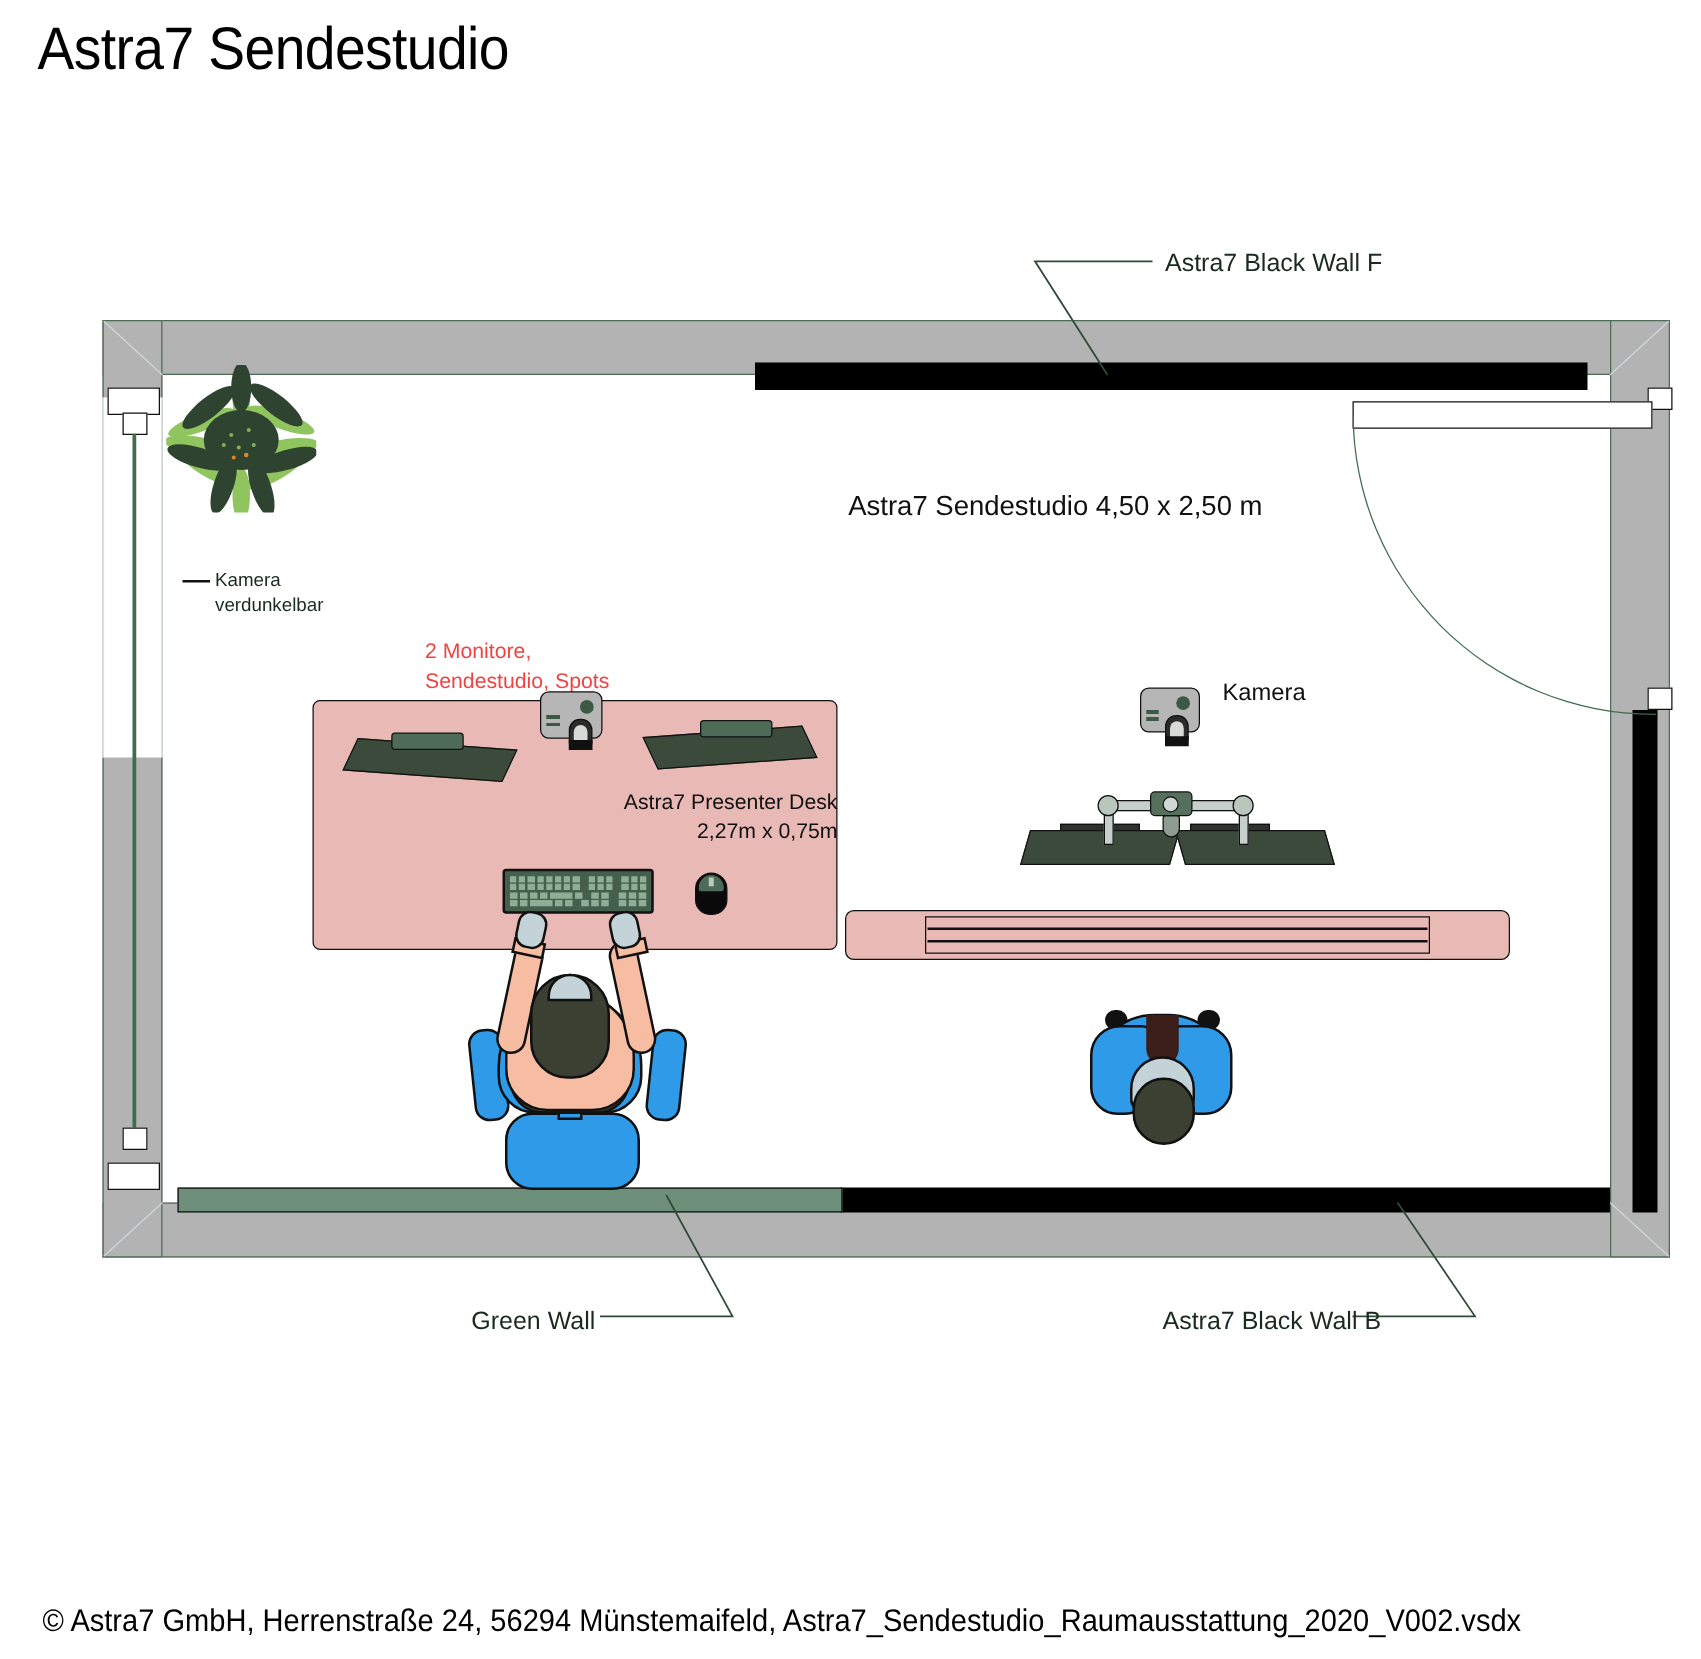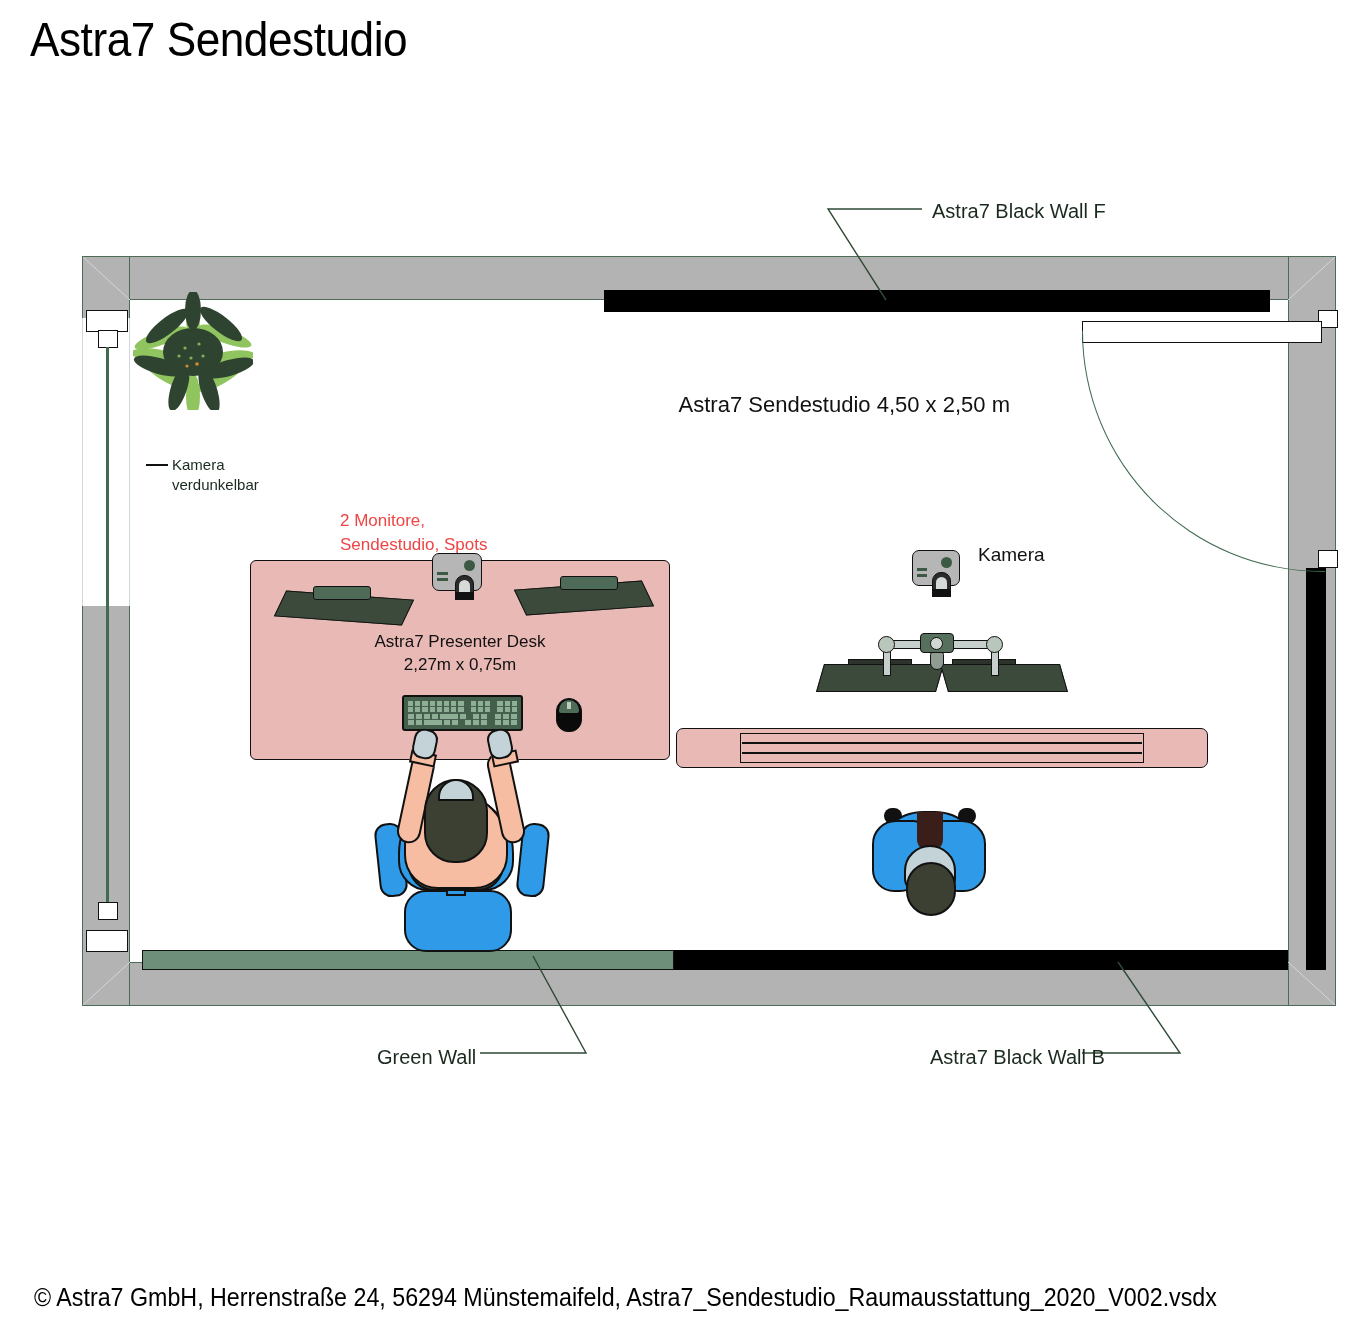--- a/index.html
+++ b/index.html
@@ -77,21 +77,21 @@
   .jamb-top{left:1318px;top:310px;width:20px;height:18px;}
   .jamb-bot{left:1318px;top:550px;width:20px;height:18px;}
 
   
   .desk{
     position:absolute;left:250px;top:560px;width:420px;height:200px;
     background:#e9b9b5;border:1.6px solid #111;border-radius:6px;box-sizing:border-box;
   }
   .desk-label{
     position:absolute;left:250px;top:630px;width:420px;
-    text-align:center;font-size:17px;line-height:23px;color:#111;
+    text-align:right;font-size:17px;line-height:23px;color:#111;
   }
   .desk-upper-label{
     position:absolute;left:340px;top:509px;width:250px;
     text-align:left;font-size:17px;line-height:24px;color:#ef4444;
   }
 
   
   .mon{
     position:absolute;width:130px;height:24px;
     background:#3c4a3c;border:1.6px solid #111;

